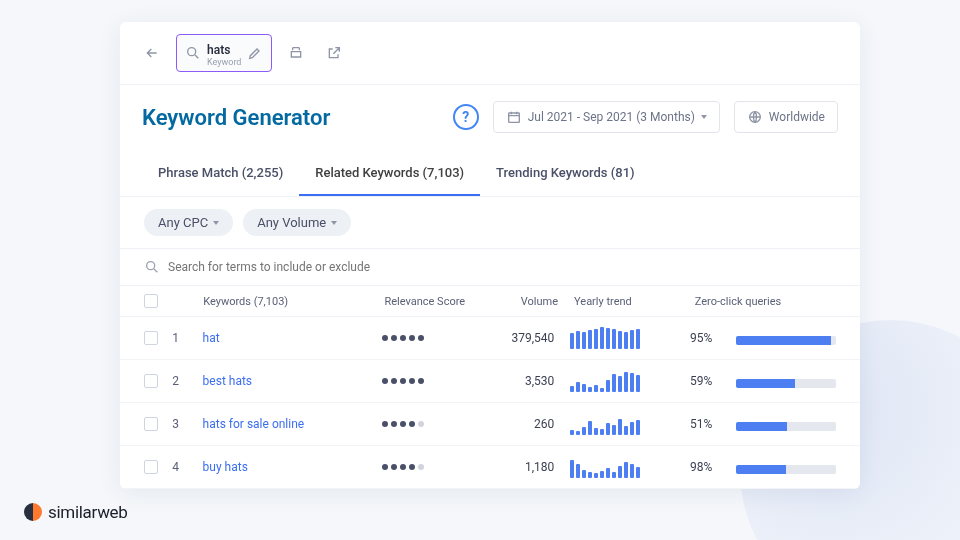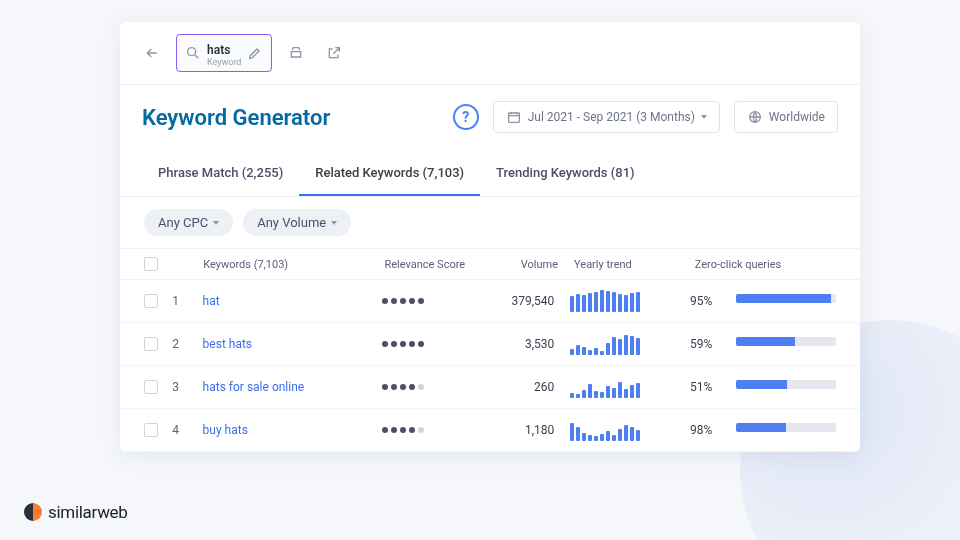--- a/index.html
+++ b/index.html
@@ -37,21 +37,21 @@
 .table-row{display:flex;align-items:center;padding:10px 24px;border-bottom:1px solid #f2f4f8;font-size:12px}
 .chk{width:14px;height:14px;border:1.5px solid #cfd4de;border-radius:2px;cursor:pointer}
 .idx{color:#5a6078;font-size:12px}
 .kw-link{color:#3b6ef0;cursor:pointer}
 .dots{display:flex;gap:3px}
 .dot{width:6px;height:6px;border-radius:50%;background:#4a5068}
 .dot.dim{background:#d0d4dc}
 .vol{color:#3a3f52;text-align:right;width:100%;display:inline-block}
 .spark{display:flex;align-items:flex-end;gap:2px;height:22px}
 .spark i{width:4px;background:#4d7ef2;border-radius:1px}
-.zero-wrap{display:flex;align-items:flex-start;gap:16px}
+.zero-wrap{display:flex;align-items:flex-end;gap:16px}
 .zero-pct{font-size:12px;color:#3a3f52;width:30px}
 .zero-bar{width:100px;height:9px;background:#e4e7ee;border-radius:2px;overflow:hidden}
 .zero-fill{height:100%;background:#4d7ef2}
 .brand{position:absolute;left:24px;bottom:18px;display:flex;align-items:center;gap:6px;z-index:2}
 .brand-logo{width:18px;height:18px;border-radius:50%;background:conic-gradient(#ff7a2f 0 50%,#2a2f3f 50% 100%)}
 .brand-txt{font-size:17px;font-weight:400;color:#1a1f2a;letter-spacing:-.3px}
 svg{width:16px;height:16px}
 .caret{width:0;height:0;border-left:3px solid transparent;border-right:3px solid transparent;border-top:4px solid #8f95a6}
 </style>
 </head>
@@ -125,20 +125,27 @@
     <div class="filter-pill">
       <span>Any CPC</span>
       <span class="caret"></span>
     </div>
     <div class="filter-pill">
       <span>Any Volume</span>
       <span class="caret"></span>
     </div>
   </div>
 
+  <div class="search-row">
+    <svg viewBox="0 0 24 24" fill="none" stroke="#9aa0b0" stroke-width="2">
+        <circle cx="10" cy="10" r="6"></circle>
+        <path d="M20 20l-5-5"></path>
+      </svg>
+    <input type="text" placeholder="Search for terms to include or exclude" style="">
+  </div>
 
   <div class="table-head">
     <div class="col-chk">
         <div class="chk"></div>
       </div>
     <div class="col-idx"></div>
     <div class="col-kw">Keywords (7,103)</div>
     <div class="col-rel">Relevance Score</div>
     <div class="col-vol">Volume</div>
     <div class="col-trend">Yearly trend</div>

